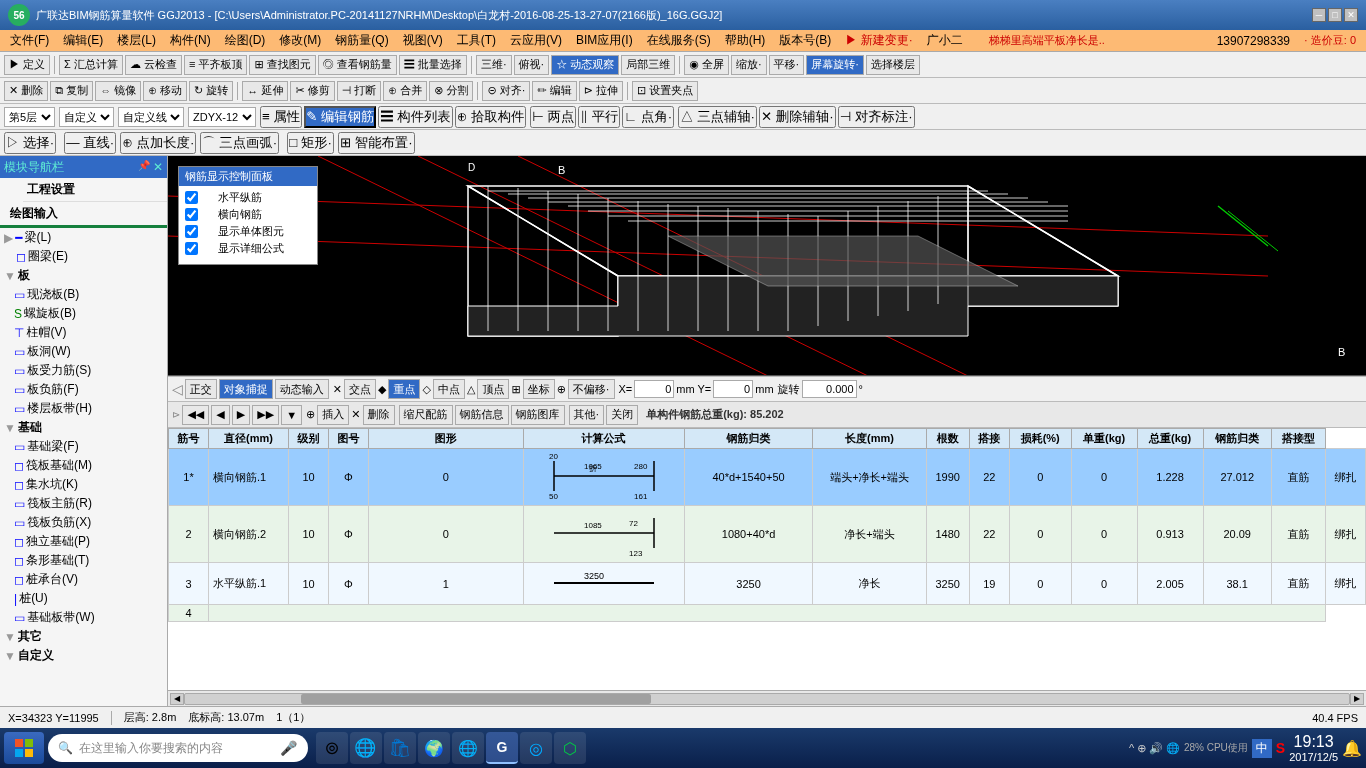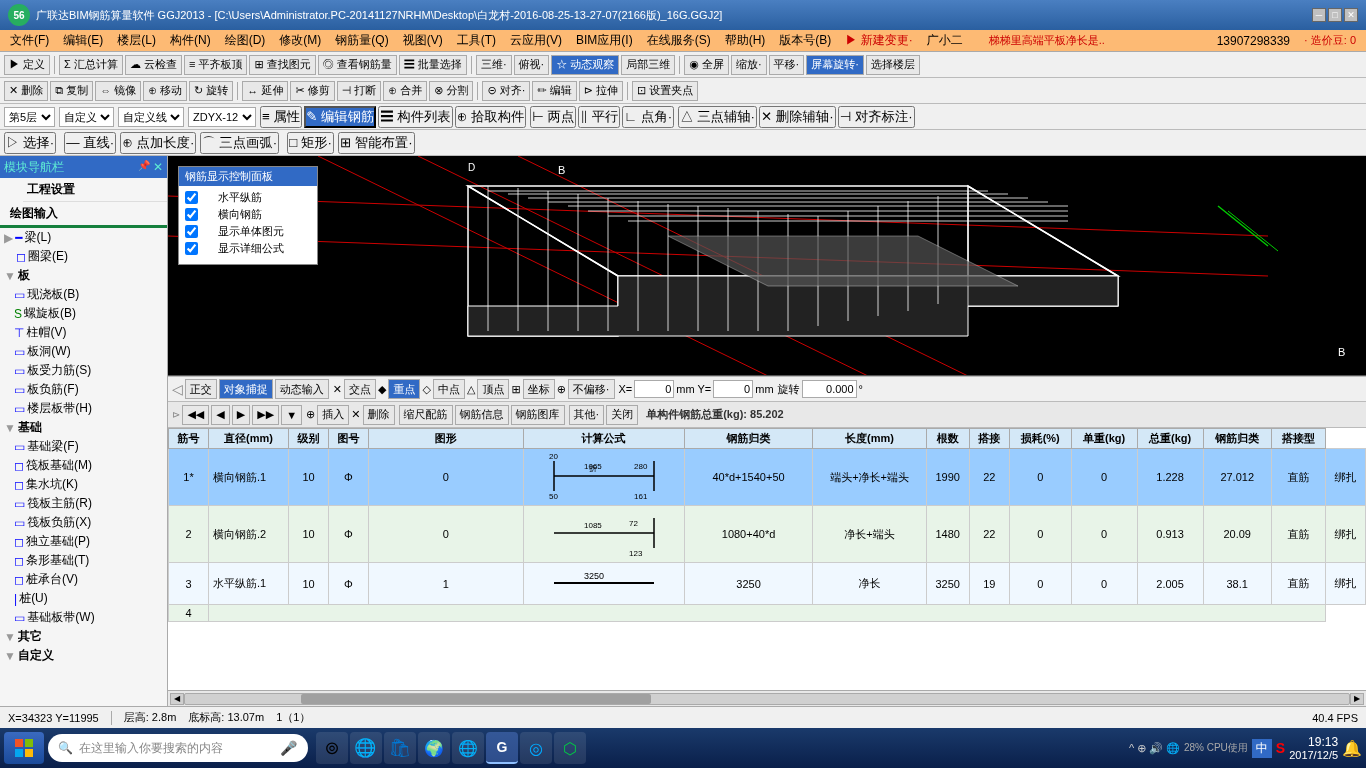--- a/index.html
+++ b/index.html
@@ -614,18 +614,18 @@
   </div>
 
   <div style="display:flex;align-items:center;gap:4px;margin-left:auto;color:white;font-size:11px;">
     <span style="font-size:11px;color:#ccc;">^ ⊕ 🔊 🌐</span>
     <span style="font-size:10px;color:#aaa;">
       <span>28%</span> <span>CPU使用</span>
     </span>
     <div style="background:#316ac5;padding:1px 4px;font-size:12px;cursor:pointer;">中</div>
     <div style="color:red;font-size:14px;font-weight:bold;">S</div>
     <div style="text-align:right;">
-      <div style="font-size:12px;">19:13</div>
+      <div style="font-size:16px;text-align:center;">19:13</div>
       <div style="font-size:11px;">2017/12/5</div>
     </div>
     <div style="font-size:16px;cursor:pointer;">🔔</div>
   </div>
 </div>
 
 </body></html>

